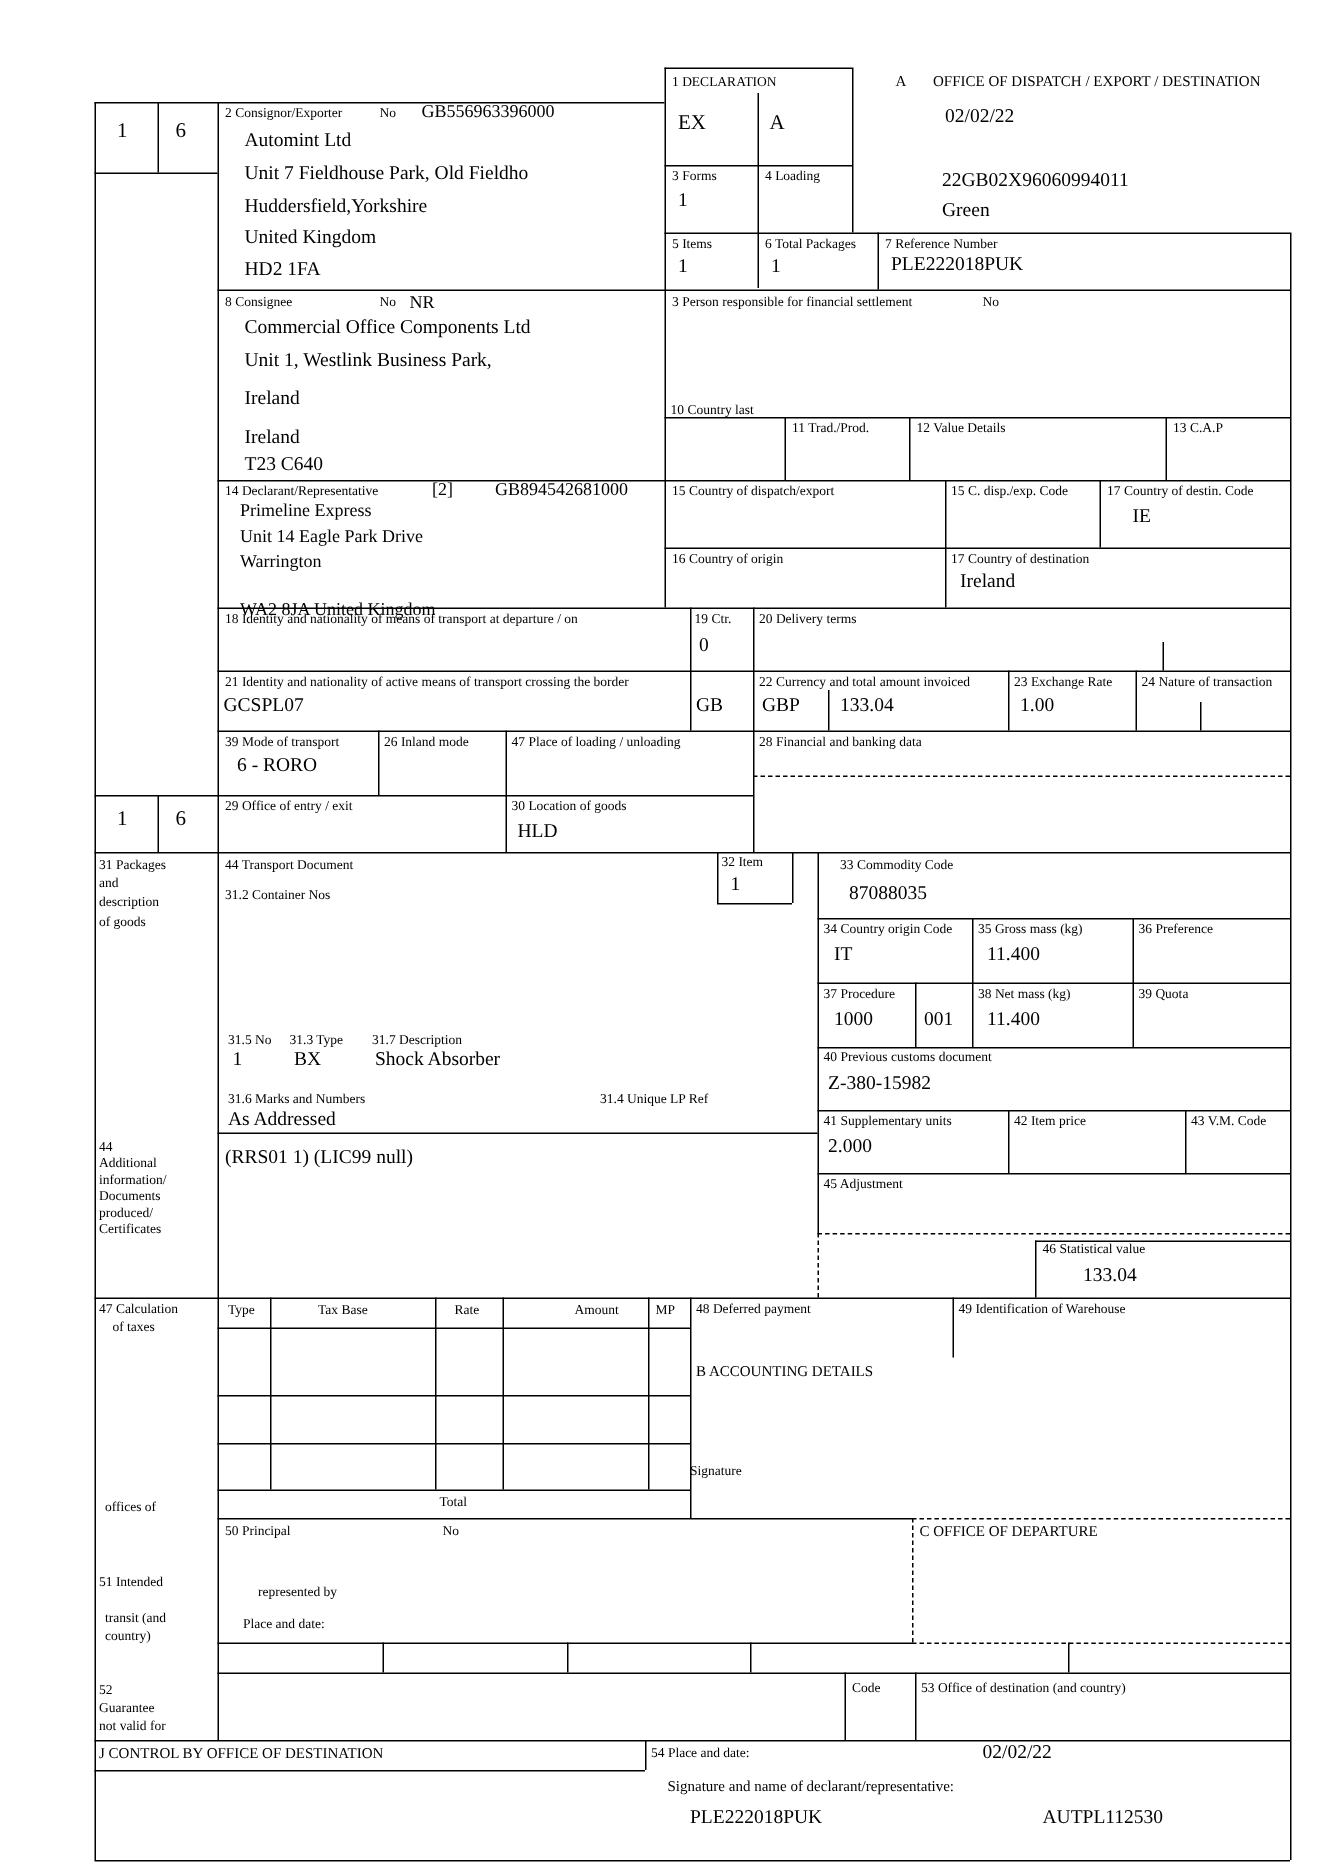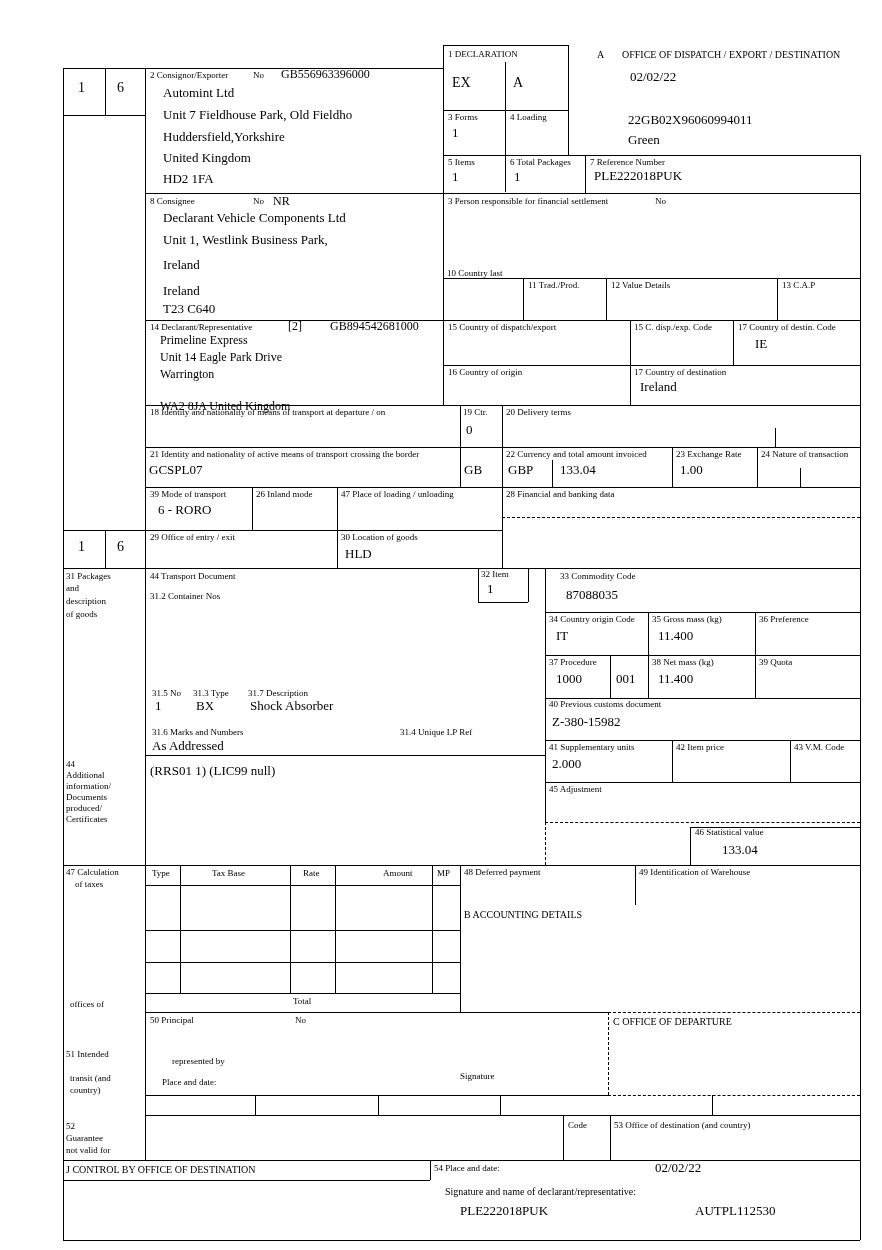--- a/index.html
+++ b/index.html
@@ -139,21 +139,21 @@
   <span class="t lbl" style="left:448px;top:158px">5 Items</span>
   <span class="t val" style="left:452px;top:170px">1</span>
   <span class="t lbl" style="left:510px;top:158px">6 Total Packages</span>
   <span class="t val" style="left:514px;top:170px">1</span>
   <span class="t lbl" style="left:590px;top:158px">7 Reference Number</span>
   <span class="t val" style="left:594px;top:169px">PLE222018PUK</span>
 
   <span class="t lbl" style="left:150px;top:197px">8 Consignee</span>
   <span class="t lbl" style="left:253px;top:197px">No</span>
   <span class="t v12" style="left:273px;top:195px">NR</span>
-  <span class="t val" style="left:163px;top:211px">Declarant Vehicle Components Ltd</span>
+  <span class="t val" style="left:163px;top:211px">Commercial Office Components Ltd</span>
   <span class="t val" style="left:163px;top:233px">Unit 1, Westlink Business Park,</span>
   <span class="t val" style="left:163px;top:258px">Ireland</span>
   <span class="t val" style="left:163px;top:284px">Ireland</span>
   <span class="t val" style="left:163px;top:302px">T23 C640</span>
   <span class="t lbl" style="left:448px;top:197px">3 Person responsible for financial settlement</span>
   <span class="t lbl" style="left:655px;top:197px">No</span>
 
   <span class="t lbl" style="left:447px;top:269px">10 Country last</span>
   <span class="t lbl" style="left:528px;top:281px">11 Trad./Prod.</span>
   <span class="t lbl" style="left:611px;top:281px">12 Value Details</span>
@@ -256,21 +256,21 @@
   <span class="t lbl" style="left:303px;top:869px">Rate</span>
   <span class="t lbl" style="left:383px;top:869px">Amount</span>
   <span class="t lbl" style="left:437px;top:869px">MP</span>
   <span class="t lbl" style="left:293px;top:997px">Total</span>
   <span class="t lbl" style="left:464px;top:868px">48 Deferred payment</span>
   <span class="t lbl" style="left:639px;top:868px">49 Identification of Warehouse</span>
   <span class="t sec" style="left:464px;top:909px">B ACCOUNTING DETAILS</span>
 
   <span class="t lbl" style="left:150px;top:1016px">50 Principal</span>
   <span class="t lbl" style="left:295px;top:1016px">No</span>
-  <span class="t lbl" style="left:460px;top:1072px">Signature</span>
+  <span class="t lbl" style="left:460px;top:976px">Signature</span>
   <span class="t sec" style="left:613px;top:1016px">C OFFICE OF DEPARTURE</span>
   <span class="t lbl" style="left:66px;top:1050px">51 Intended</span>
   <span class="t lbl" style="left:70px;top:1000px">offices of</span>
   <span class="t lbl" style="left:70px;top:1074px">transit (and</span>
   <span class="t lbl" style="left:70px;top:1086px">country)</span>
   <span class="t lbl" style="left:172px;top:1057px">represented by</span>
   <span class="t lbl" style="left:162px;top:1078px">Place and date:</span>
 
   <span class="t lbl" style="left:66px;top:1122px">52</span>
   <span class="t lbl" style="left:66px;top:1134px">Guarantee</span>

